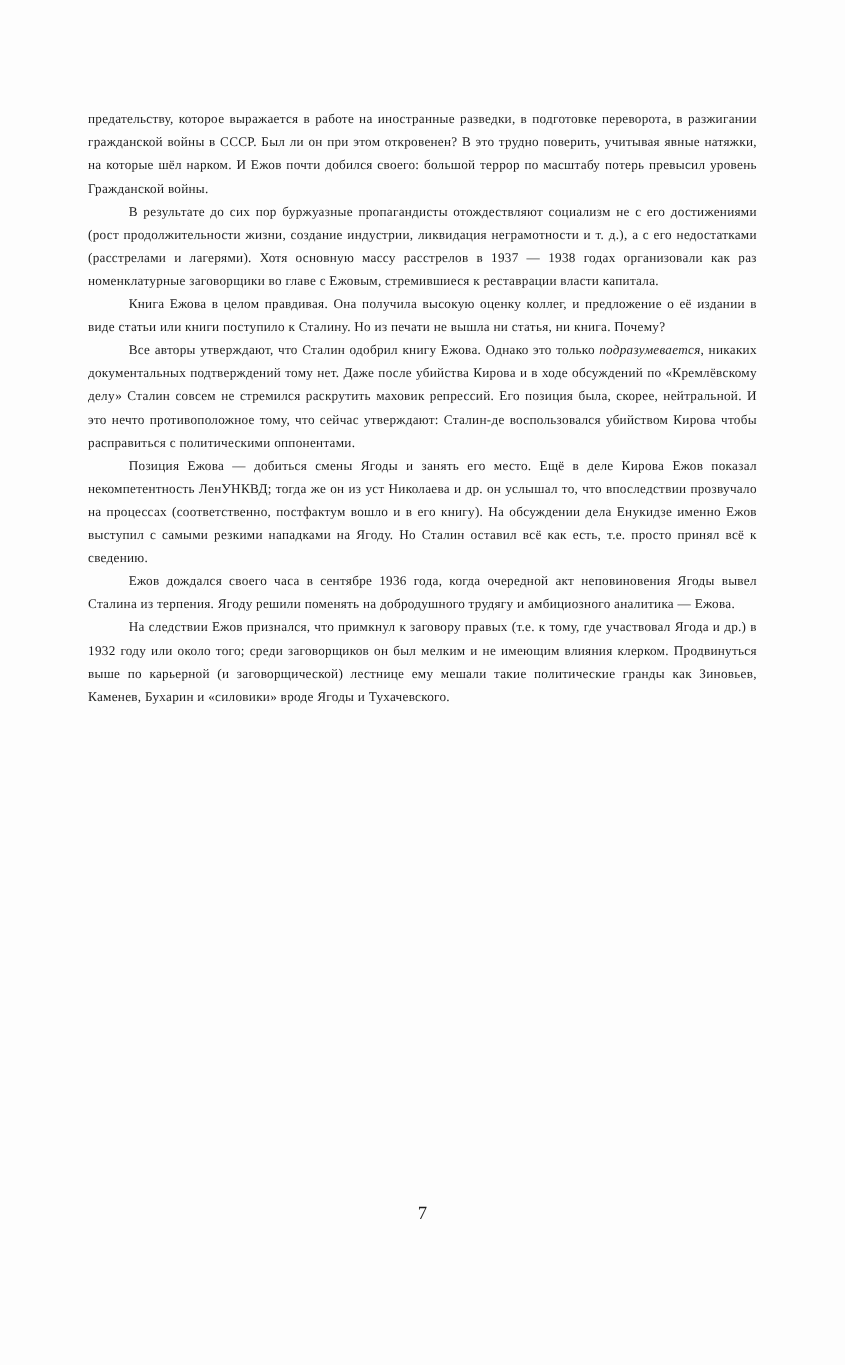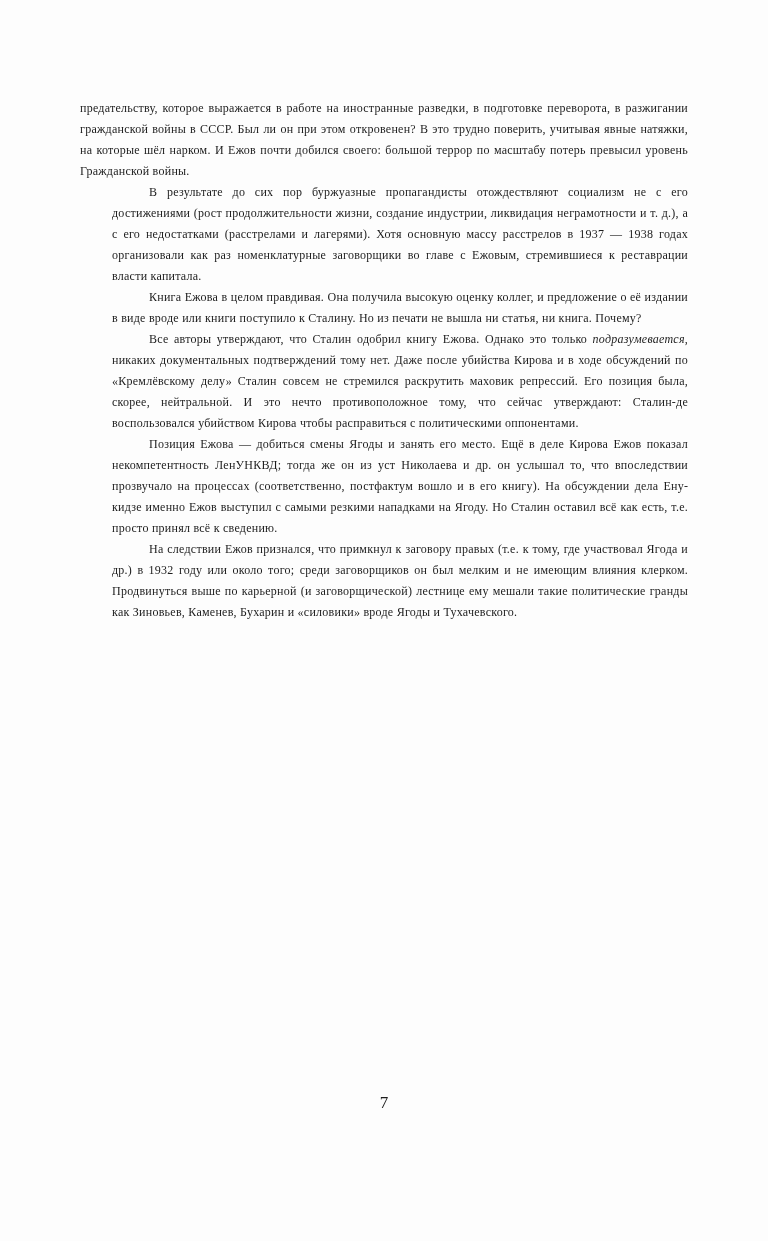--- a/index.html
+++ b/index.html
@@ -28,40 +28,40 @@
       letter-spacing: 0.25px;
       hyphens: manual;
       -webkit-hyphens: manual;
     }
     .text-block p {
       margin: 0;
       padding: 0;
     }
     .text-block p.indent {
       text-indent: 37px;
-      margin-left: 32px;
     }
     .text-block em {
     }
     .page-number {
       position: absolute;
       top: 1093px;
       left: 80px;
       width: 608px;
       text-align: center;
       font-size: 17px;
       color: #1c1c1c;
     }
   </style>
 </head>
 <body>
 
 <div class="page">
   <div class="text-block">
     <p>предательству, которое выражается в работе на иностранные разведки, в подготовке переворота, в разжигании гражданской войны в СССР. Был ли он при этом откровенен? В это трудно поверить, учитывая явные натяжки, на которые шёл нарком. И Ежов почти добился своего: большой террор по масштабу потерь превысил уровень Гражданской войны.</p>
     <p class="indent">В результате до сих пор буржуазные пропагандисты ото­ждествляют социализм не с его достижениями (рост продол­жительности жизни, создание индустрии, ликвидация негра­мотности и т. д.), а с его недостатками (расстрелами и лаге­рями). Хотя основную массу расстрелов в 1937 — 1938 годах организовали как раз номенклатурные заговорщики во главе с Ежовым, стремившиеся к реставрации власти капитала.</p>
-    <p class="indent">Книга Ежова в целом правдивая. Она получила высокую оценку коллег, и предложение о её издании в виде вроде или книги поступило к Сталину. Но из печати не вышла ни статья, ни книга. Почему?</p>
+    <p class="indent">Книга Ежова в целом правдивая. Она получила высокую оценку коллег, и предложение о её издании в виде статьи или книги поступило к Сталину. Но из печати не вышла ни статья, ни книга. Почему?</p>
     <p class="indent"><span>Все авторы утверждают, что Сталин одобрил книгу Ежова. Однако это только </span><em>подразумевается</em><span>, никаких документаль­ных подтверждений тому нет. Даже после убийства Кирова и в ходе обсуждений по «Кремлёвскому делу» Сталин совсем не стремился раскрутить маховик репрессий. Его позиция была, скорее, нейтральной. И это нечто противоположное тому, что сейчас утверждают: Сталин-де воспользовался убийством Ки­рова чтобы расправиться с политическими оппонентами.</span></p>
     <p class="indent">Позиция Ежова — добиться смены Ягоды и занять его ме­сто. Ещё в деле Кирова Ежов показал некомпетентность Ле­нУНКВД; тогда же он из уст Николаева и др. он услышал то, что впоследствии прозвучало на процессах (соответственно, постфактум вошло и в его книгу). На обсуждении дела Ену­кидзе именно Ежов выступил с самыми резкими нападками на Ягоду. Но Сталин оставил всё как есть, т.е. просто принял всё к сведению.</p>
+    <p class="indent">Ежов дождался своего часа в сентябре 1936 года, когда очередной акт неповиновения Ягоды вывел Сталина из терпе­ния. Ягоду решили поменять на добродушного трудягу и ам­бициозного аналитика — Ежова.</p>
     <p class="indent">На следствии Ежов признался, что примкнул к заговору правых (т.е. к тому, где участвовал Ягода и др.) в 1932 году или около того; среди заговорщиков он был мелким и не имею­щим влияния клерком. Продвинуться выше по карьерной (и заговорщической) лестнице ему мешали такие политические гранды как Зиновьев, Каменев, Бухарин и «силовики» вроде Ягоды и Тухачевского.</p>
   </div>
   <div class="page-number">7</div>
 </div>
 
 </body></html>

